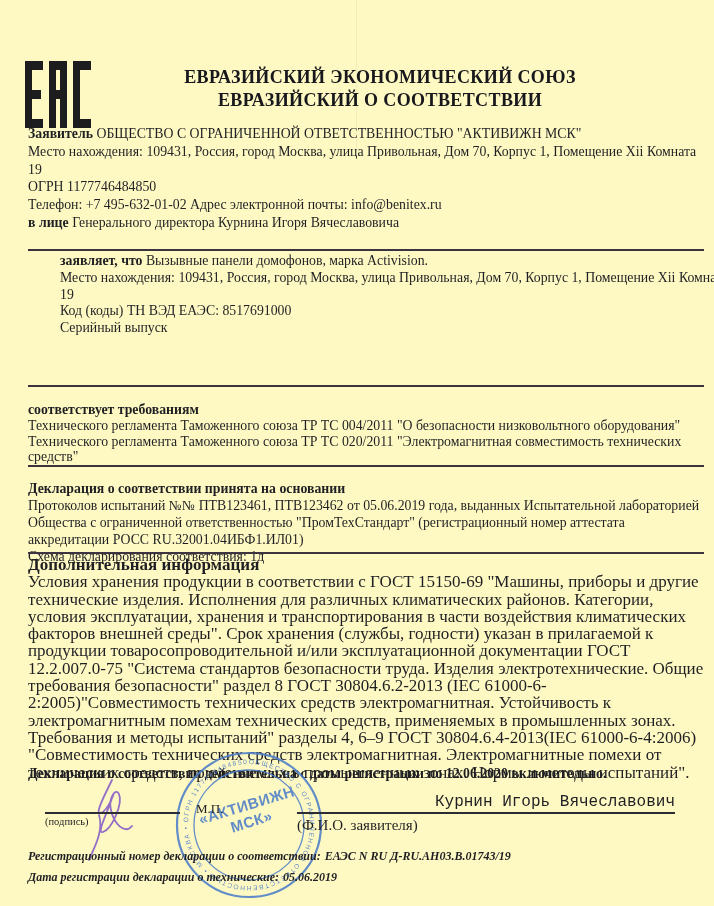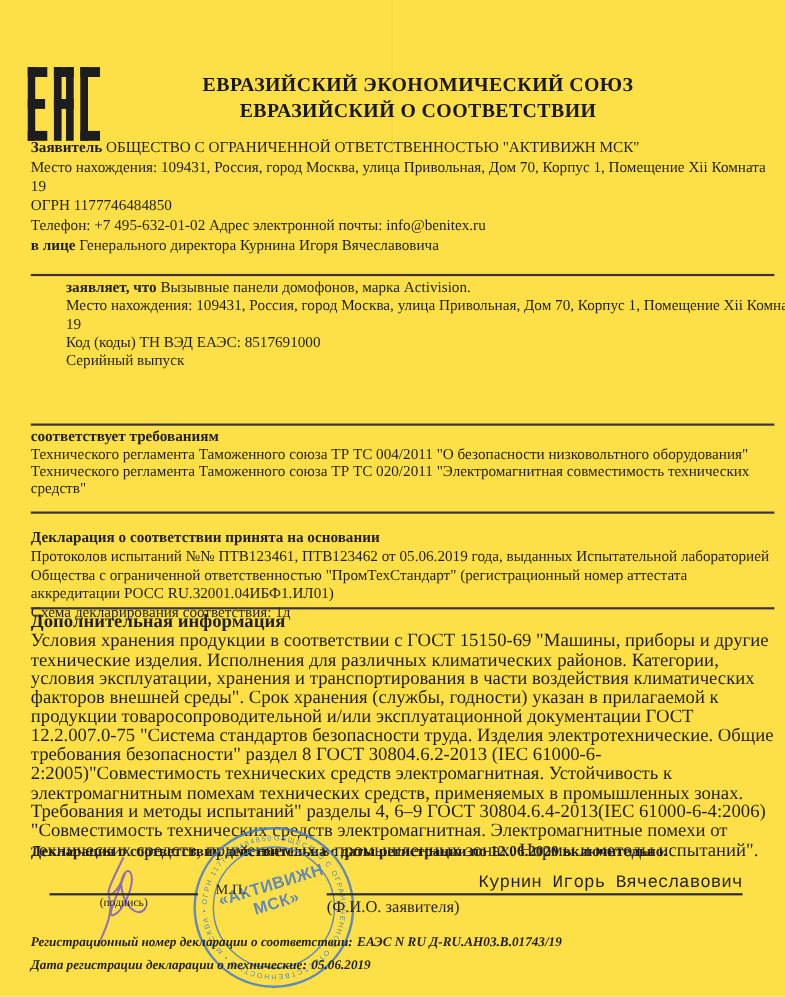--- a/index.html
+++ b/index.html
@@ -1,49 +1,49 @@
 <!DOCTYPE html>
 <html lang="ru"><head>
 <meta charset="utf-8">
 <style>
   html,body{margin:0;padding:0;background:#e9e9e9;}
   #page{
     position:relative;width:714px;height:906px;margin:0 auto;
-    background:#fde047;overflow:hidden;
+    background:#fef9c3;overflow:hidden;
     font-family:"Liberation Serif","DejaVu Serif",serif;
     color:#1f1f23;
   }
   .fold-line{position:absolute;left:356px;top:0;width:1px;height:150px;background:rgba(0,0,0,.05);}
   
   .eac-logo{position:absolute;left:25px;top:60px;width:66px;height:70px;}
   .sr-only{position:absolute;width:1px;height:1px;overflow:hidden;clip:rect(0 0 0 0);white-space:nowrap;}
   .title{
     position:absolute;left:60px;top:66px;width:640px;text-align:center;
     font-weight:bold;font-size:18px;line-height:23px;letter-spacing:.4px;color:#17171c;
   }
   
   .sec{position:absolute;left:28px;width:676px;font-size:13.8px;line-height:17.8px;}
   .sec b{font-weight:bold;}
   #sec-applicant{top:125px;}
   #sec-declares{top:253px;line-height:16.8px;margin-left:32px;}
-  #sec-requirements{top:389px;line-height:15.8px;}
+  #sec-requirements{top:402px;line-height:15.8px;}
   #sec-basis{top:480px;line-height:17px;}
   #sec-additional{top:556px;width:680px;font-size:17px;line-height:17.3px;}
   .sec-heading{font-weight:bold;}
   .rule{position:absolute;left:28px;width:676px;height:2px;background:linear-gradient(#4a3340,#2e3442);}
   #rule-1{top:249px;}
   #rule-2{top:385px;}
   #rule-3{top:465px;}
   #rule-4{top:552px;}
   .validity{position:absolute;left:28px;top:766px;width:680px;font-weight:bold;font-size:13.8px;}
   
   .sig-line{position:absolute;top:812px;height:2px;background:#2c2c34;}
   #sig-line-left{left:45px;width:135px;}
   #sig-line-right{left:297px;width:378px;}
-  .sign-caption{position:absolute;left:45px;top:816px;width:135px;text-align:center;font-size:10.5px;}
+  .sign-caption{position:absolute;left:45px;top:816px;width:135px;text-align:left;font-size:10.5px;}
   .mp-label{position:absolute;left:196px;top:801px;font-size:13px;}
   .fio-name{position:absolute;left:297px;top:793px;width:378px;text-align:right;font-size:16px;font-family:Liberation Mono, monospace;}
   .fio-caption{position:absolute;left:297px;top:817px;width:378px;text-align:left;font-size:15px;}
   
   .stamp{position:absolute;left:170px;top:746px;width:158px;height:158px;opacity:.88;}
   .stamp-center{
     position:absolute;left:0;top:50px;width:158px;text-align:center;
     transform:rotate(-17deg);color:#4d7ec8;
     font-family:"Liberation Sans","DejaVu Sans",sans-serif;font-weight:bold;
     font-size:15px;line-height:17px;letter-spacing:.5px;

